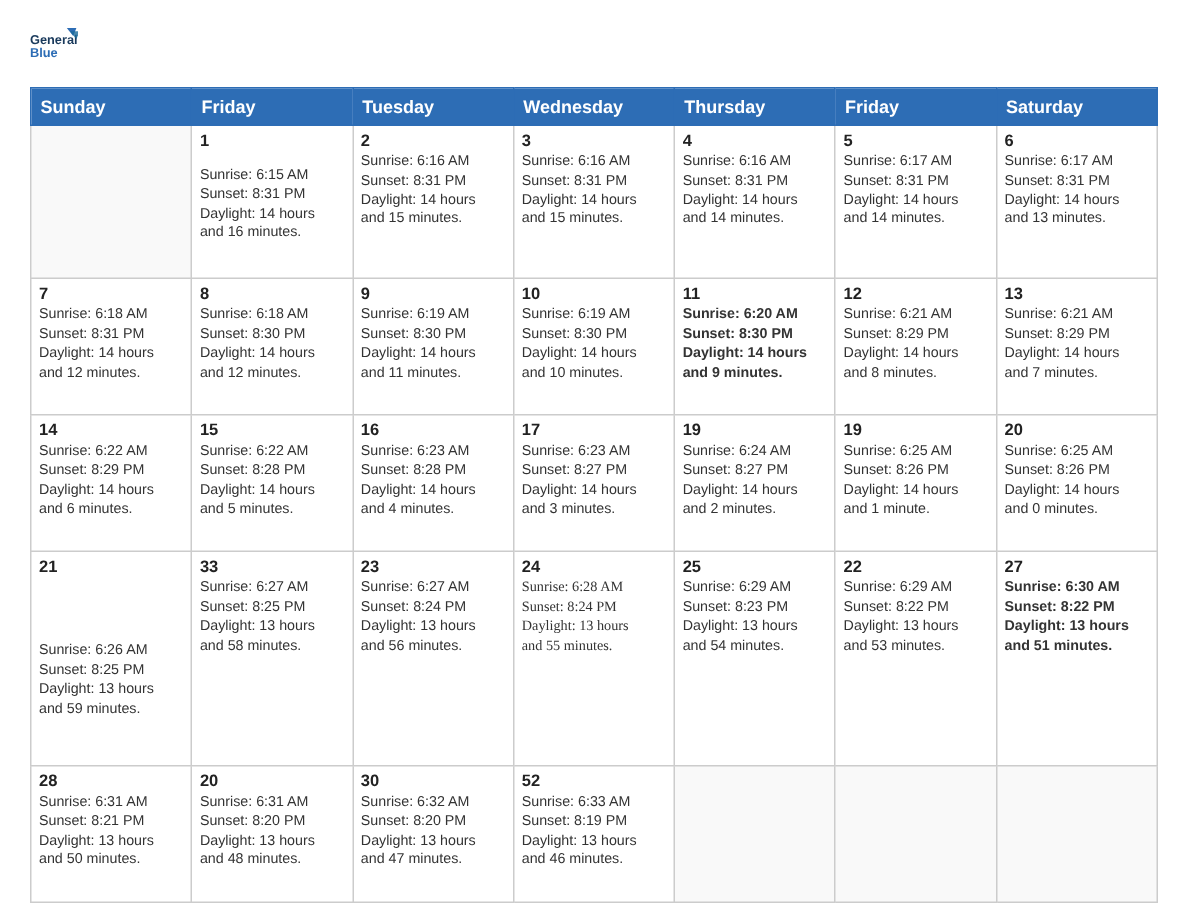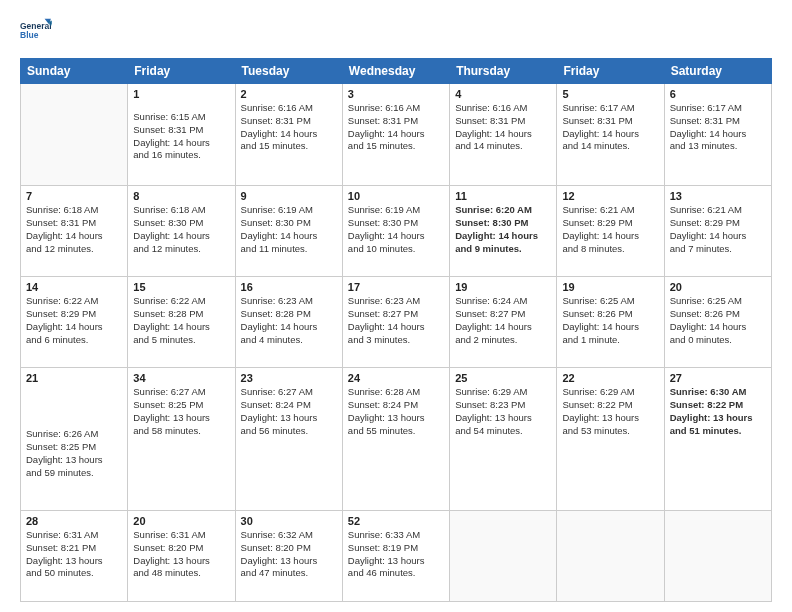--- a/index.html
+++ b/index.html
@@ -263,36 +263,36 @@
         </tr>
         <tr>
           <td>
             <div class="day-num">21</div>
             <div class="day-info" style="white-space: pre-line; margin-top: 44px;">Sunrise: 6:26 AM
 Sunset: 8:25 PM
 Daylight: 13 hours
 and 59 minutes.</div>
           </td>
           <td>
-            <div class="day-num">34</div>
+            <div class="day-num">33</div>
             <div class="day-info" style="white-space: pre-line;">Sunrise: 6:27 AM
 Sunset: 8:25 PM
 Daylight: 13 hours
 and 58 minutes.</div>
           </td>
           <td>
             <div class="day-num">23</div>
             <div class="day-info" style="white-space: pre-line;">Sunrise: 6:27 AM
 Sunset: 8:24 PM
 Daylight: 13 hours
 and 56 minutes.</div>
           </td>
           <td>
             <div class="day-num">24</div>
-            <div class="day-info" style="white-space: pre-line;">Sunrise: 6:28 AM
+            <div class="day-info" style="white-space: pre-line; font-family: Liberation Serif, serif;">Sunrise: 6:28 AM
 Sunset: 8:24 PM
 Daylight: 13 hours
 and 55 minutes.</div>
           </td>
           <td>
             <div class="day-num">25</div>
             <div class="day-info" style="white-space: pre-line;">Sunrise: 6:29 AM
 Sunset: 8:23 PM
 Daylight: 13 hours
 and 54 minutes.</div>

